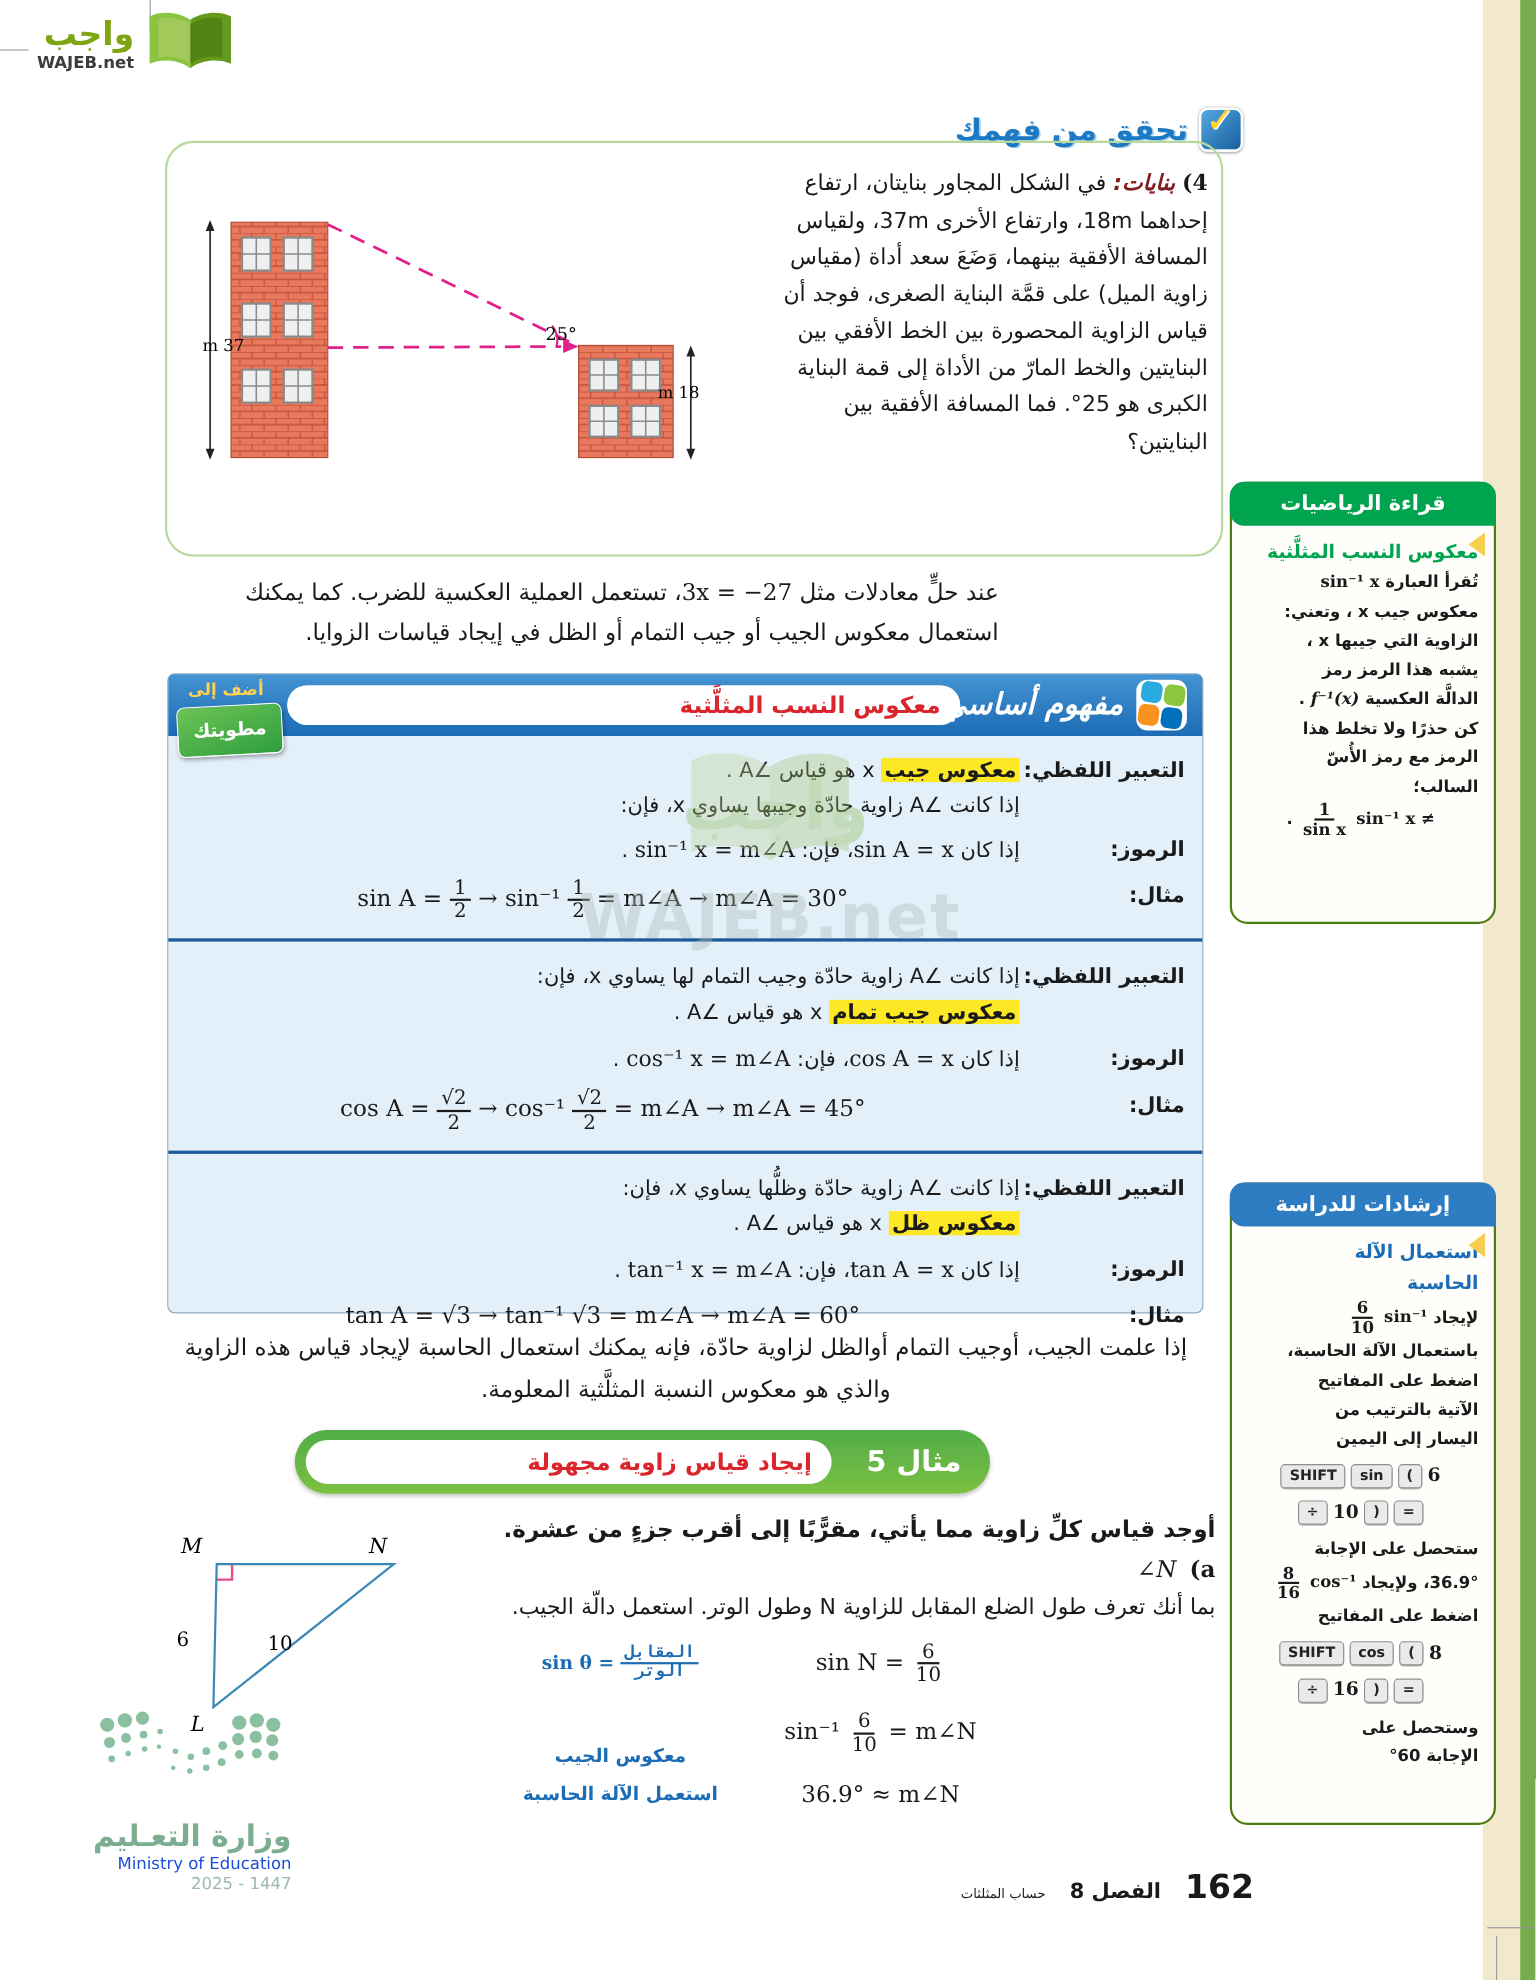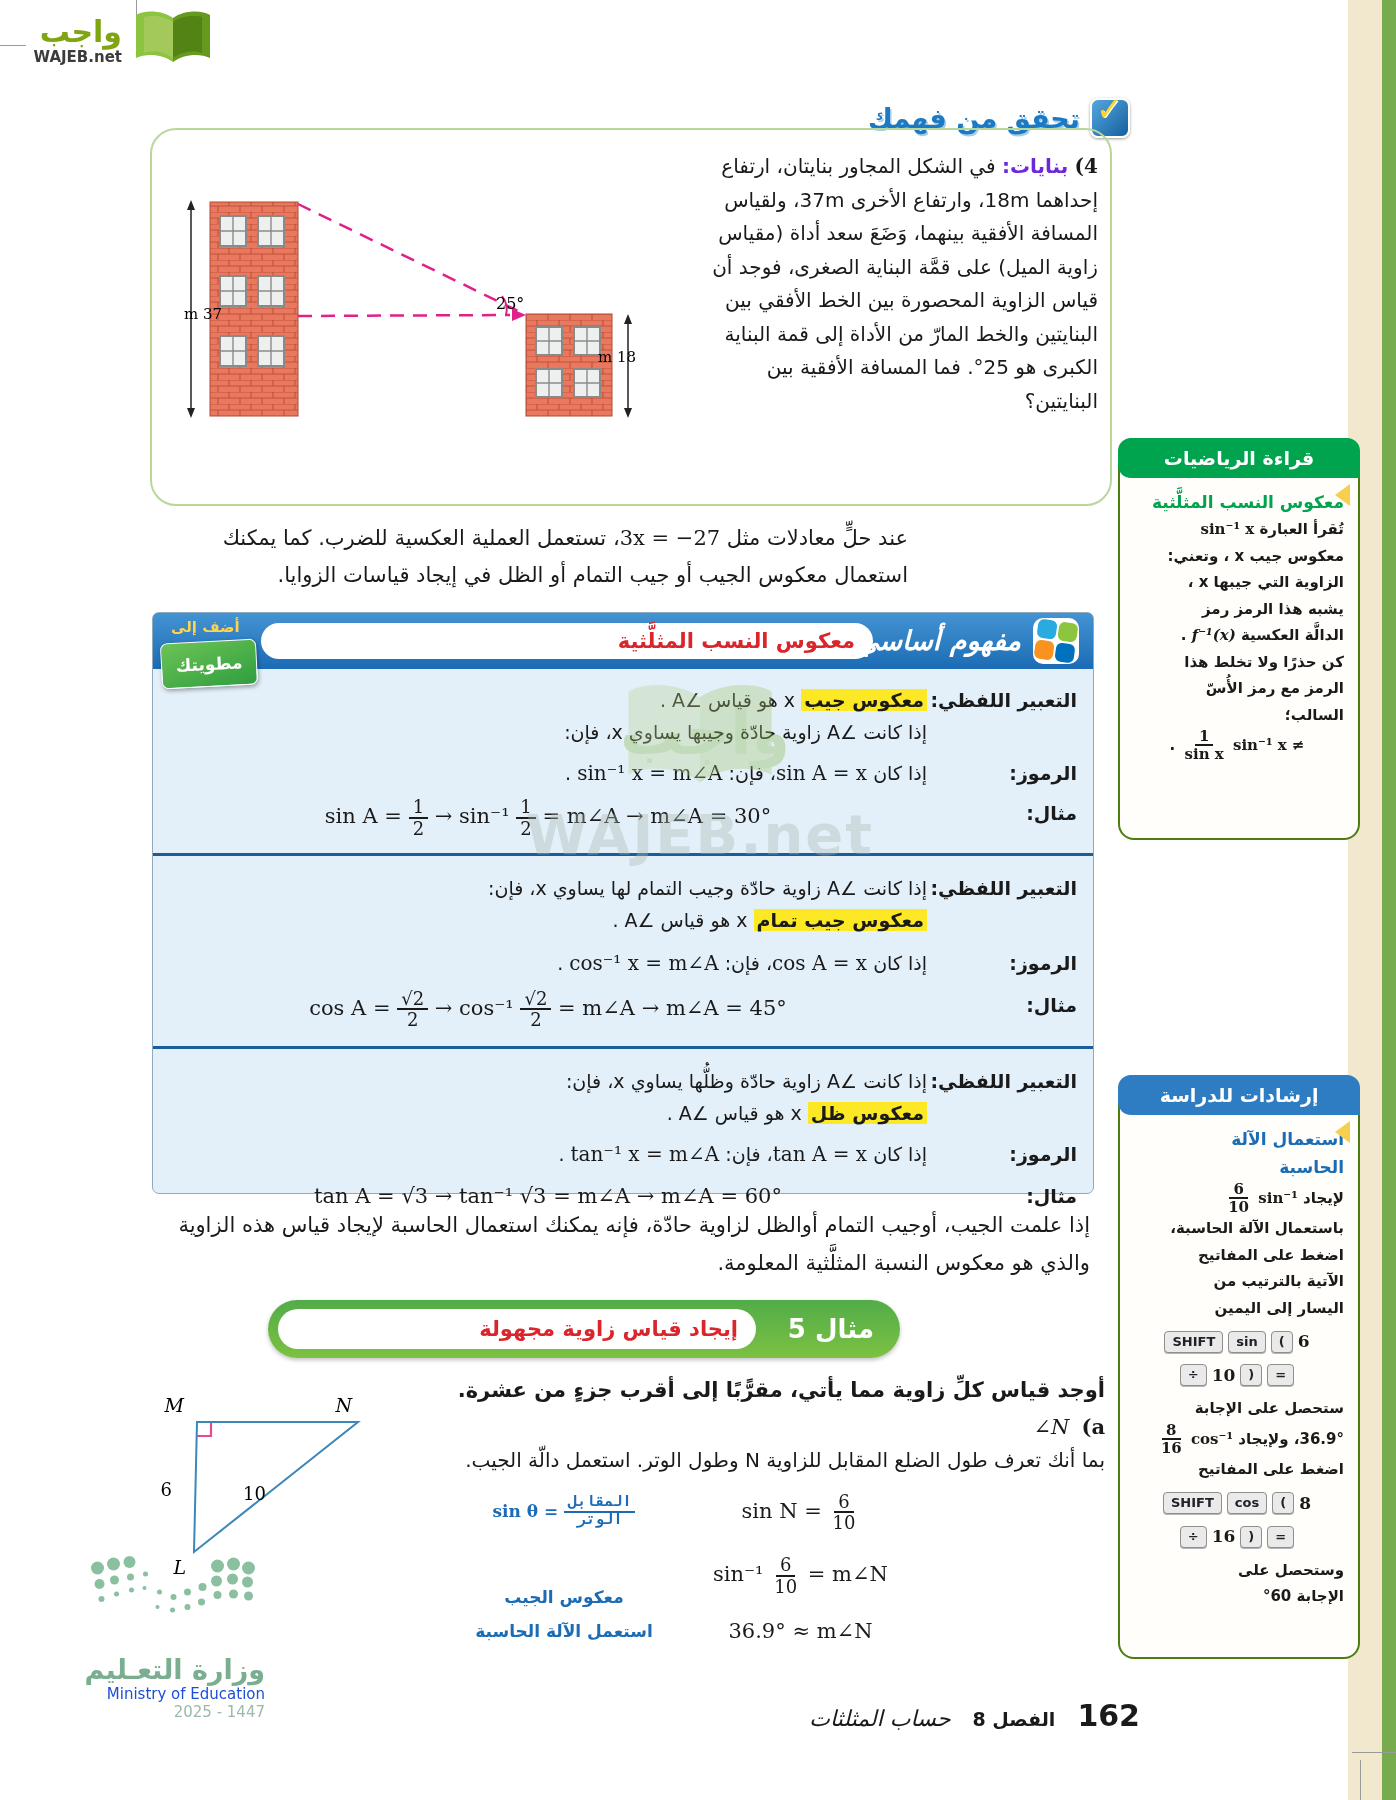--- a/index.html
+++ b/index.html
@@ -22,21 +22,21 @@
   .wajeb .en{position:absolute;right:92px;top:40px;font-size:15px;font-weight:bold;color:#3c3c3c;direction:ltr;}
   
   .check-head{left:868px;top:98px;display:flex;gap:10px;align-items:center;}
   .check-title{font-size:27px;font-weight:800;color:#1c79c4;text-shadow:1.5px 1.5px 0 #a8cce8;}
   .check-icon{width:36px;height:36px;border-radius:8px;background:linear-gradient(135deg,#55a7e0,#155f9e);
               border:2px solid #fff;box-shadow:0 1px 3px rgba(0,0,0,.4);position:relative;}
   .check-icon span{position:absolute;left:4px;top:-10px;color:#ffd429;font-size:32px;font-weight:bold;text-shadow:1px 1px 0 #fff;}
   .check-box{left:150px;top:128px;width:958px;height:374px;border:2.5px solid #b7d89a;border-radius:26px;}
   .problem{position:absolute;right:12px;top:20px;width:408px;text-align:right;font-size:20px;line-height:33.5px;}
   .pnum{font-weight:bold;}
-  .pkey{font-weight:bold;color:#6d28d9;}
+  .pkey{font-weight:bold;color:#7f1d1d;font-style:italic;}
   .fig{position:absolute;left:6px;top:34px;}
   
   .sidebox{width:238px;background:#fffefb;border:2px solid #4d7c0f;border-radius:16px;}
   .side1{left:1118px;top:438px;height:398px;}
   .side2{left:1118px;top:1075px;height:580px;}
   .sidehead{height:40px;border-radius:13px 13px 0 13px;display:flex;align-items:center;justify-content:center;
             color:#fff;font-weight:bold;font-size:19px;margin:-2px -2px 0 -2px;}
   .sh-green{background:#00a44f;}
   .sh-blue{background:#2e7dc2;}
   .side-arrow{position:absolute;right:8px;top:44px;width:0;height:0;border-right:15px solid #f6cf4e;
@@ -44,21 +44,21 @@
   .sidebody{padding:10px 14px 8px 10px;text-align:right;font-weight:bold;font-size:15px;line-height:26.5px;}
   .sgtitle{color:#00a44f;font-size:17px;font-weight:bold;line-height:28px;}
   .sbtitle{color:#1b6cb5;font-size:17px;font-weight:bold;line-height:28px;}
   .sideline .math{font-size:15px;}
   .keys{direction:ltr;text-align:center;margin:7px 0;display:flex;gap:5px;justify-content:center;align-items:center;}
   .key{display:inline-block;background:#eaeaea;border:1px solid #8f8f8f;border-radius:4px;padding:0 7px;
        font-size:13px;font-weight:bold;color:#222;line-height:20px;box-shadow:0 1px 0 #b5b5b5;direction:ltr;}
   .knum{font-family:"DejaVu Serif",serif;font-weight:bold;font-size:17px;direction:ltr;}
   
   .intro{left:150px;top:520px;width:758px;text-align:right;font-size:21px;line-height:37px;}
-  .afterp{left:135px;top:1206px;width:955px;text-align:right;font-size:21px;line-height:38px;}
+  .afterp{left:146px;top:1206px;width:955px;text-align:center;font-size:21px;line-height:38px;}
   
   .concept{left:152px;top:612px;width:940px;height:580px;border:1.5px solid #8fa9bd;border-radius:7px;background:#e3eff9;}
   .chead{position:relative;height:56px;background:linear-gradient(180deg,#4493d2,#1b6cb5);border-radius:5px 5px 0 0;}
   .cbrand{position:absolute;right:72px;top:0;line-height:56px;color:#fff;font-weight:bold;font-style:italic;font-size:27px;}
   .cbrandicon{position:absolute;right:14px;top:5px;width:46px;height:46px;background:#fff;border-radius:10px;padding:0;}
   .cwhitetab{position:absolute;left:108px;top:10px;width:612px;height:36px;background:#fff;border-radius:18px;}
   .ctitle{position:absolute;right:18px;top:0;line-height:36px;color:#d9252b;font-weight:bold;font-size:21px;}
   .fold-top{position:absolute;left:18px;top:5px;color:#ffd34d;font-weight:bold;font-size:15px;z-index:3;}
   .fold{position:absolute;left:8px;top:28px;width:94px;height:44px;background:linear-gradient(160deg,#6cc355,#2f9e3f);
         border-radius:7px;transform:rotate(-3deg);box-shadow:1px 2px 4px rgba(0,0,0,.35);display:flex;align-items:center;
@@ -90,21 +90,21 @@
   .steps{left:430px;top:1492px;width:480px;direction:ltr;}
   .srow{display:flex;align-items:center;margin-bottom:12px;direction:ltr;}
   .snote{width:268px;text-align:center;color:#1b6cb5;font-weight:bold;font-size:17px;}
   .seq{width:205px;text-align:center;font-family:"DejaVu Serif",serif;font-size:21px;direction:ltr;}
   .seq .frac,.snote .frac{font-size:18px;}
   .snote .frac{font-size:15px;}
   
   .footer{top:1698px;right:256px;display:flex;align-items:baseline;gap:22px;}
   .fpage{font-size:30px;font-weight:bold;}
   .fchap{font-size:19px;font-weight:bold;}
-  .ftitle{font-size:22px;font-style:italic;}
+  .ftitle{font-size:12px;}
   
   .ministry{left:55px;top:1552px;width:210px;}
   .min-ar{color:#7bae91;font-size:27px;font-weight:bold;margin-top:6px;}
   .min-en{color:#1d4ed8;font-size:15px;direction:ltr;text-align:right;}
   .min-yr{color:#9cb9a9;font-size:15px;direction:ltr;text-align:right;}
   
   .watermark{left:470px;top:678px;width:460px;height:250px;opacity:.38;pointer-events:none;z-index:4;text-align:center;direction:ltr;}
   .wm-en{font-size:56px;font-weight:bold;color:#aebbb3;letter-spacing:2px;}
   .wm-ar{position:absolute;left:150px;top:18px;font-size:62px;font-weight:bold;color:#8fbc59;}
 </style>

